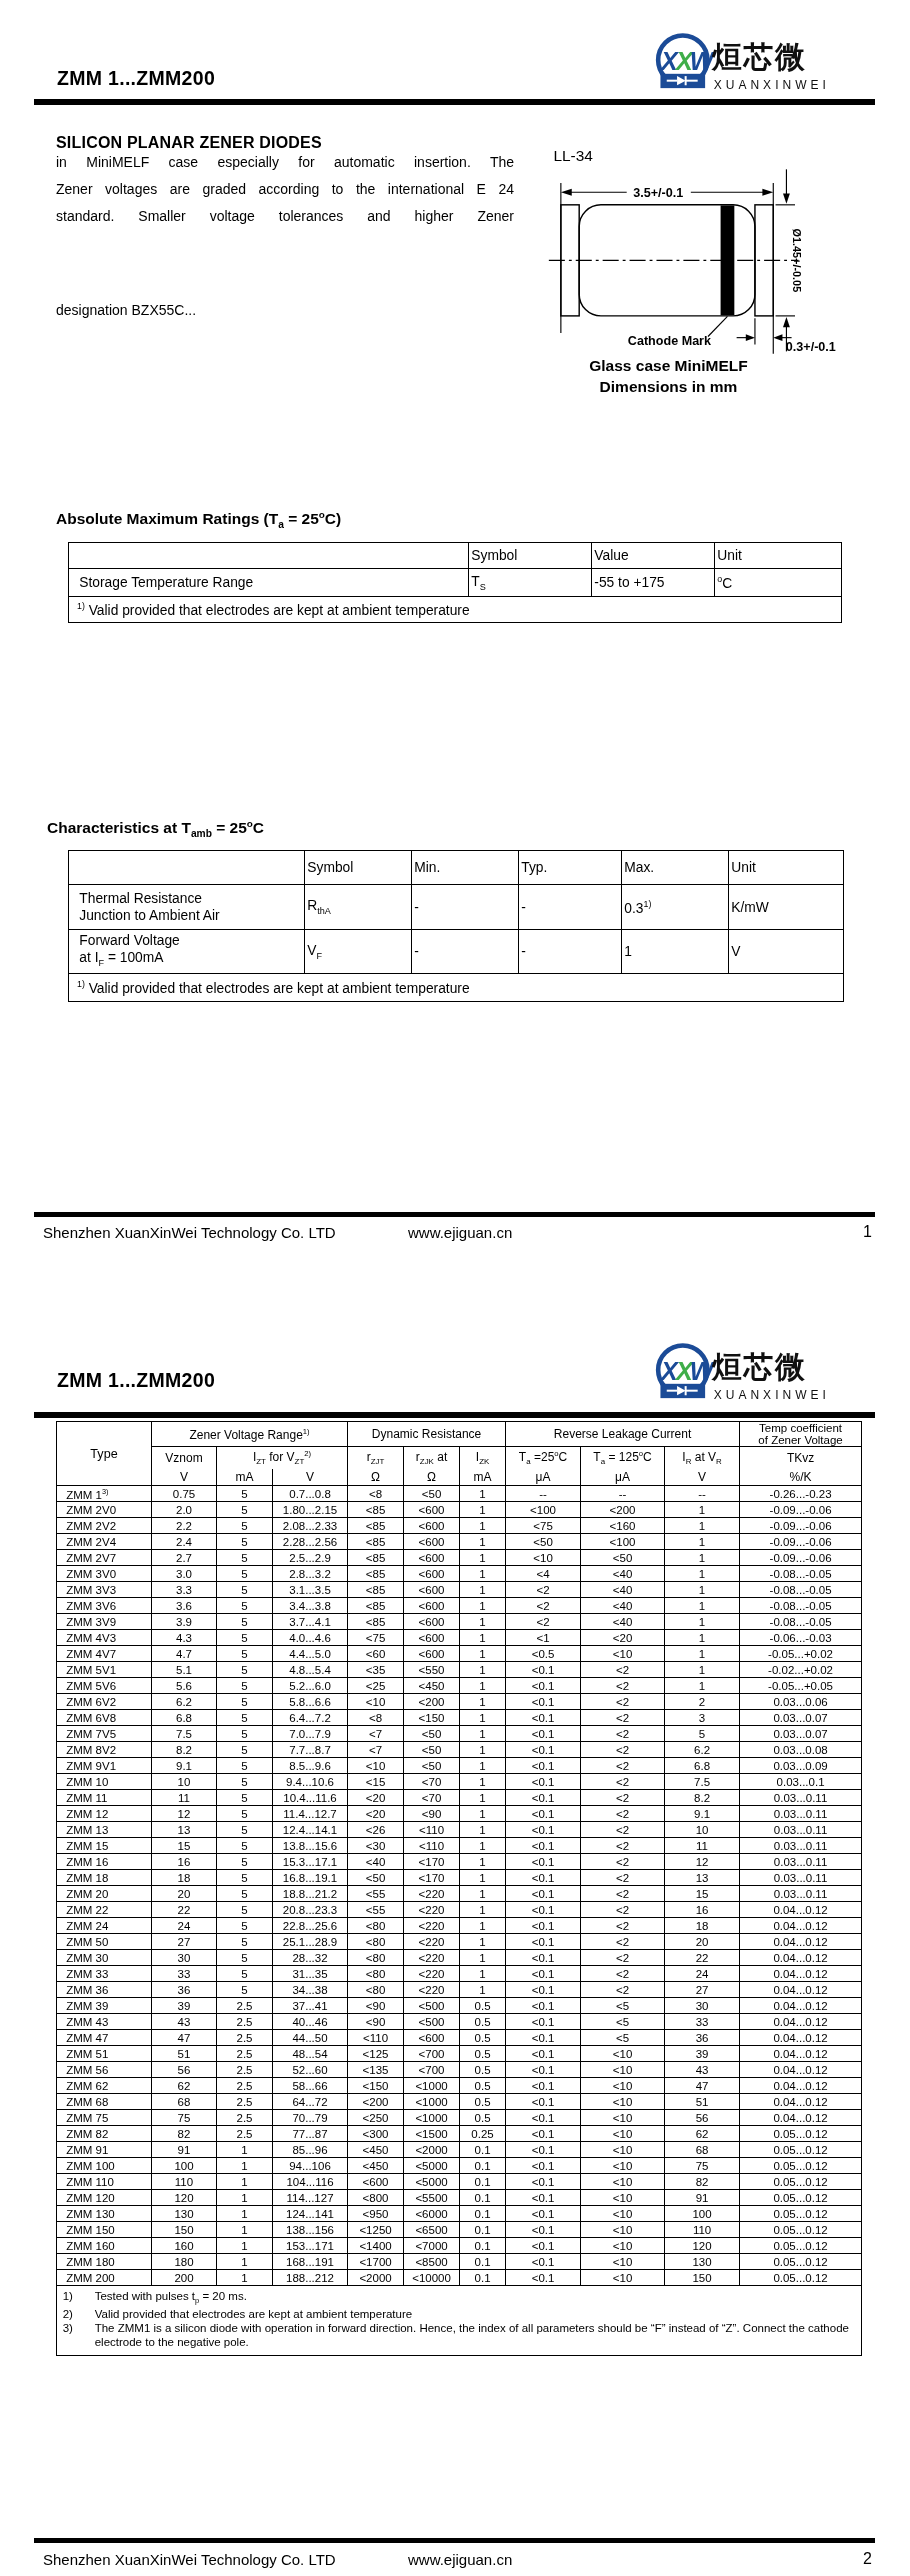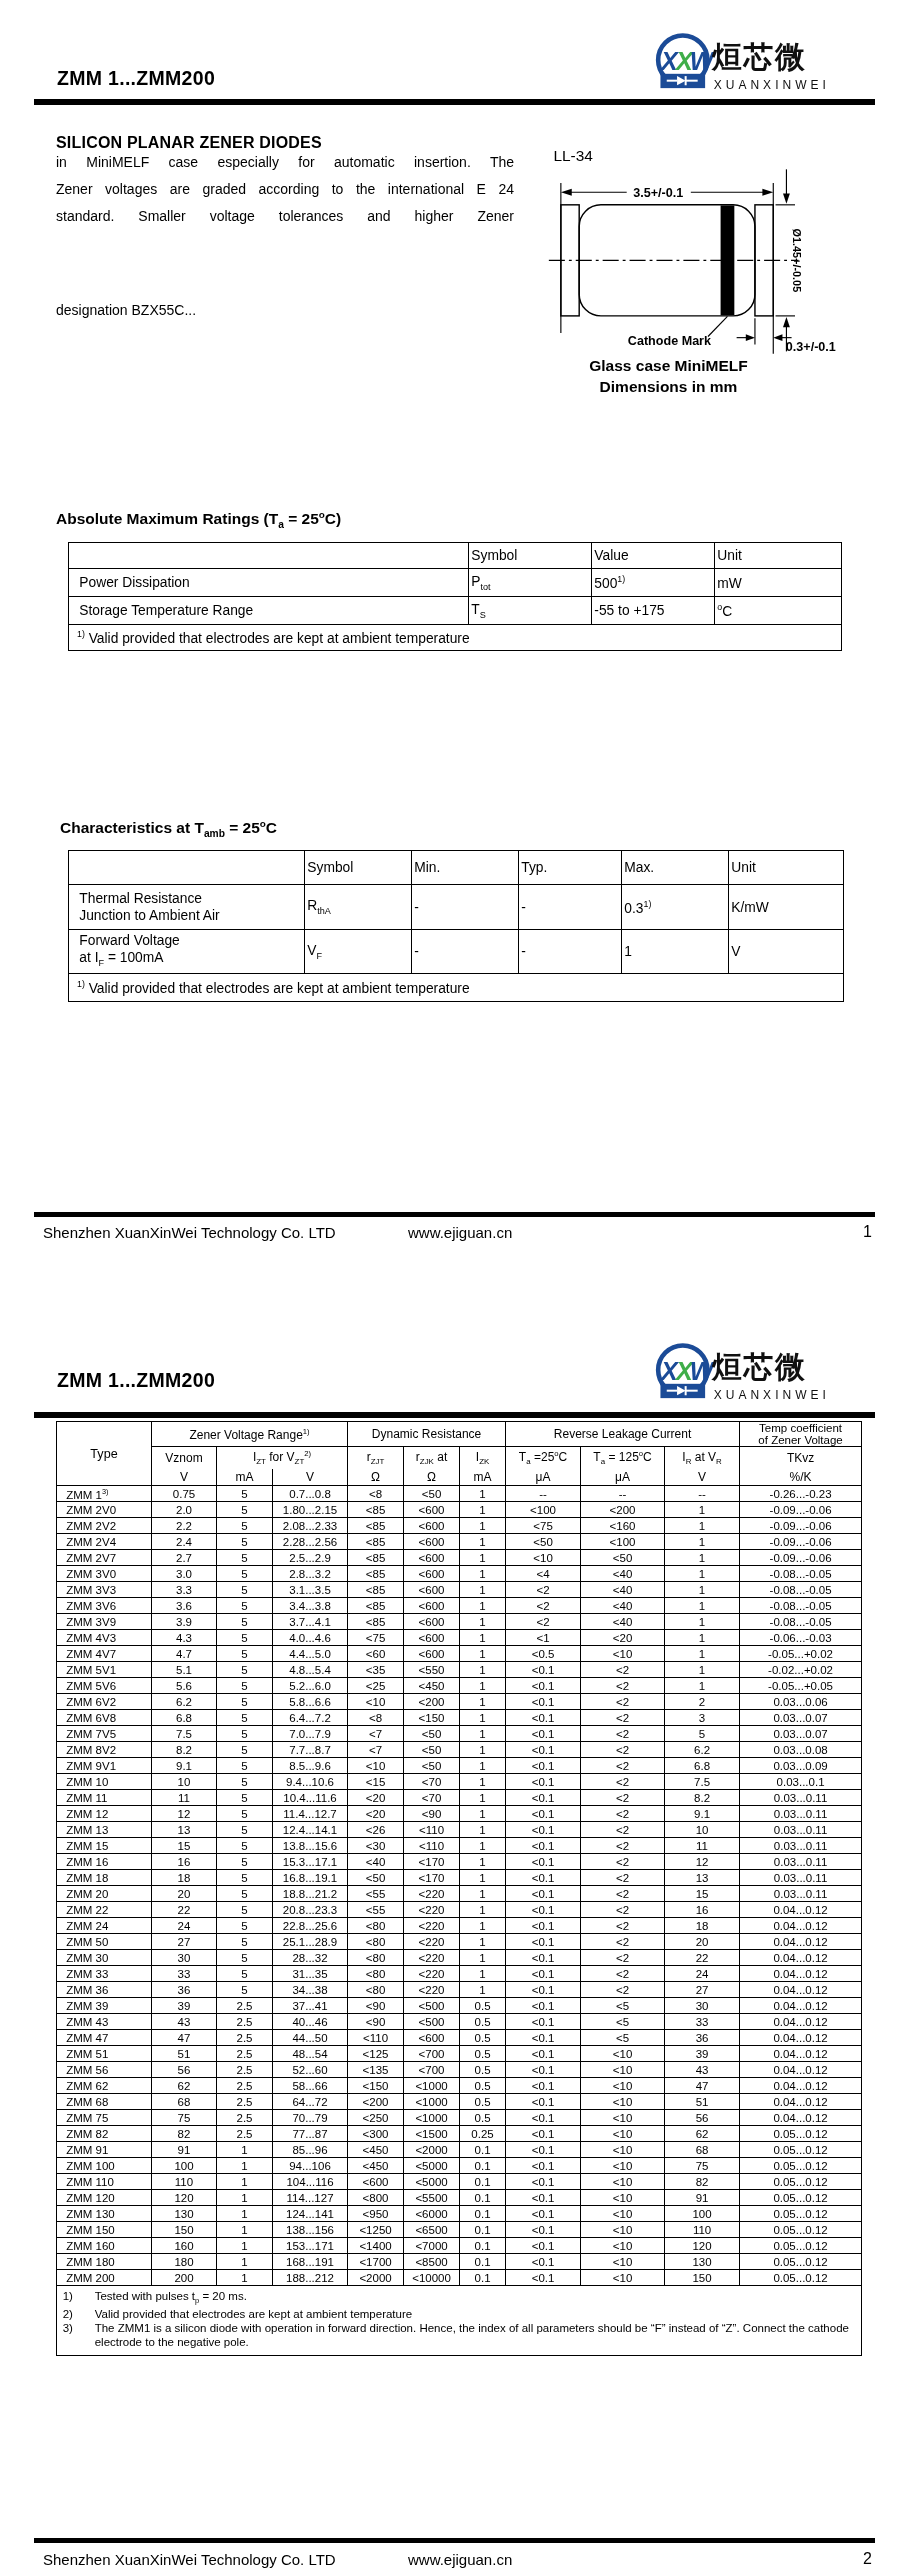--- a/index.html
+++ b/index.html
@@ -138,38 +138,32 @@
       <col style="width:127px">
     </colgroup>
   <tbody>
       <tr style="height:26px;">
     <td></td>
     <td>Symbol</td>
     <td>Value</td>
     <td>Unit</td>
   </tr>
   <tr style="height:28px;">
-    <td class="lbl">Power Dissipation</td>
-    <td><span>P</span><sub class="sb">tot</sub></td>
-    <td><span>500</span><sup class="sp">1)</sup></td>
-    <td><sup class="sp"></sup><span>mW</span></td>
-  </tr>
-  <tr style="height:28px;">
     <td class="lbl">Storage Temperature Range</td>
     <td><span>T</span><sub class="sb">S</sub></td>
     <td><span>-55 to +175</span></td>
     <td><sup class="sp">o</sup><span>C</span></td>
   </tr>
   <tr class="fnote" style="height:26px;">
     <td colspan="4"><sup class="sp">1)</sup><span> Valid provided that electrodes are kept at ambient temperature</span></td>
   </tr>
 </tbody>
   </table>
 
-<div class="abs section-heading" style="left:60px; top:818px;">
+<div class="abs section-heading" style="left:47px; top:818px;">
   <span>Characteristics at T</span><sub class="sb">amb</sub><span> = 25</span><sup class="sp">o</sup><span>C</span>
 </div>
 
 <table class="ptable abs" style="left:68px; top:850px; width:774px;">
   <colgroup>
       <col style="width:236px">
       <col style="width:107px">
       <col style="width:107px">
       <col style="width:103px">
       <col style="width:107px">

